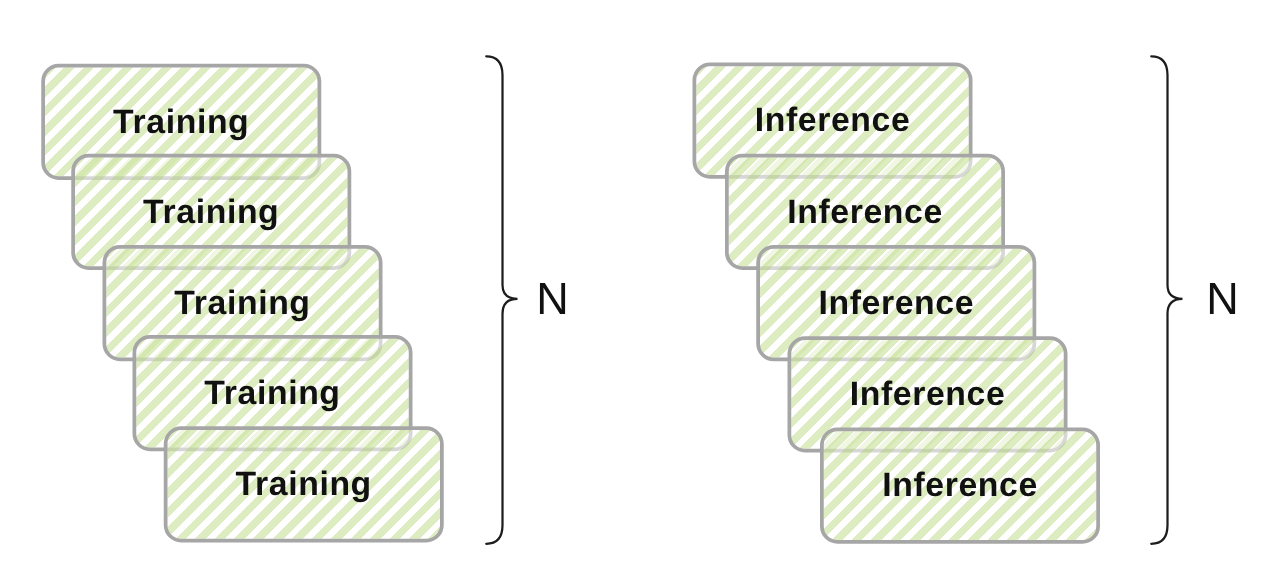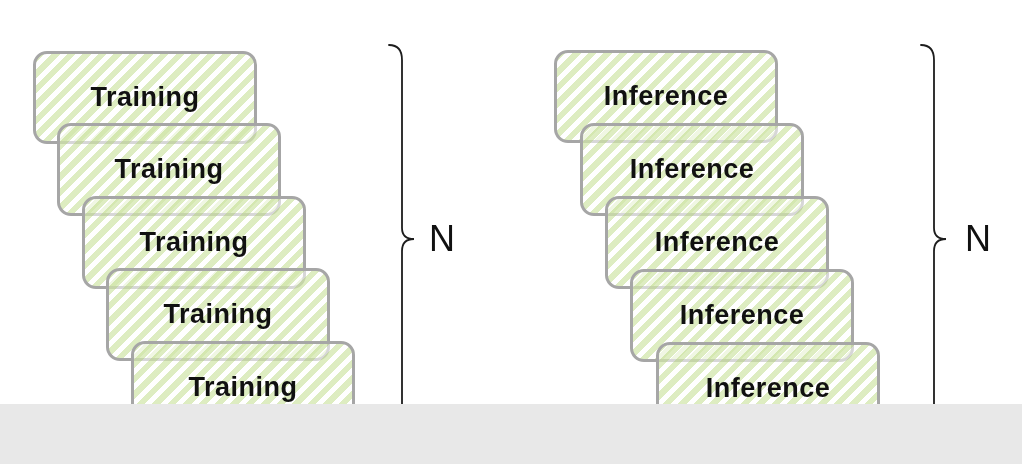--- a/index.html
+++ b/index.html
@@ -11,21 +11,21 @@
     --canvas-bg:#ffffff;
   }
   html,body{margin:0;padding:0;}
   body{
     background:#e8e8e8;
     font-family:"Liberation Sans", sans-serif;
   }
   .canvas{
     position:relative;
     width:1022px;
-    height:404px;
+    height:464px;
     background:var(--canvas-bg);
     overflow:hidden;
     margin:0 auto;
   }
   .stack-box{
     position:absolute;
     width:224px;
     height:93px;
     box-sizing:border-box;
     border:3px solid var(--box-border);

